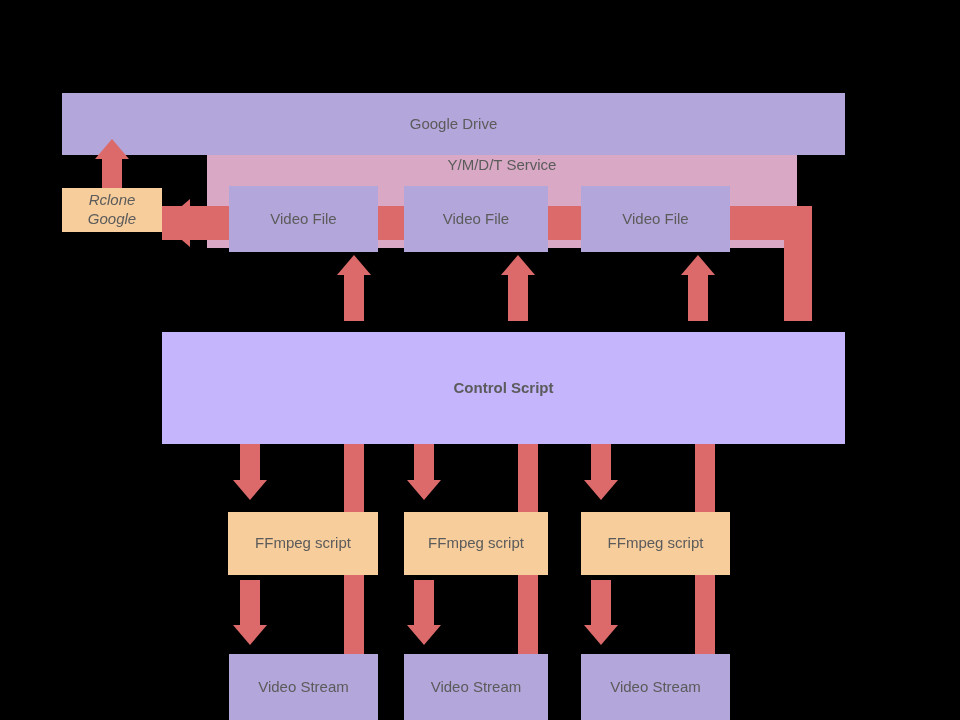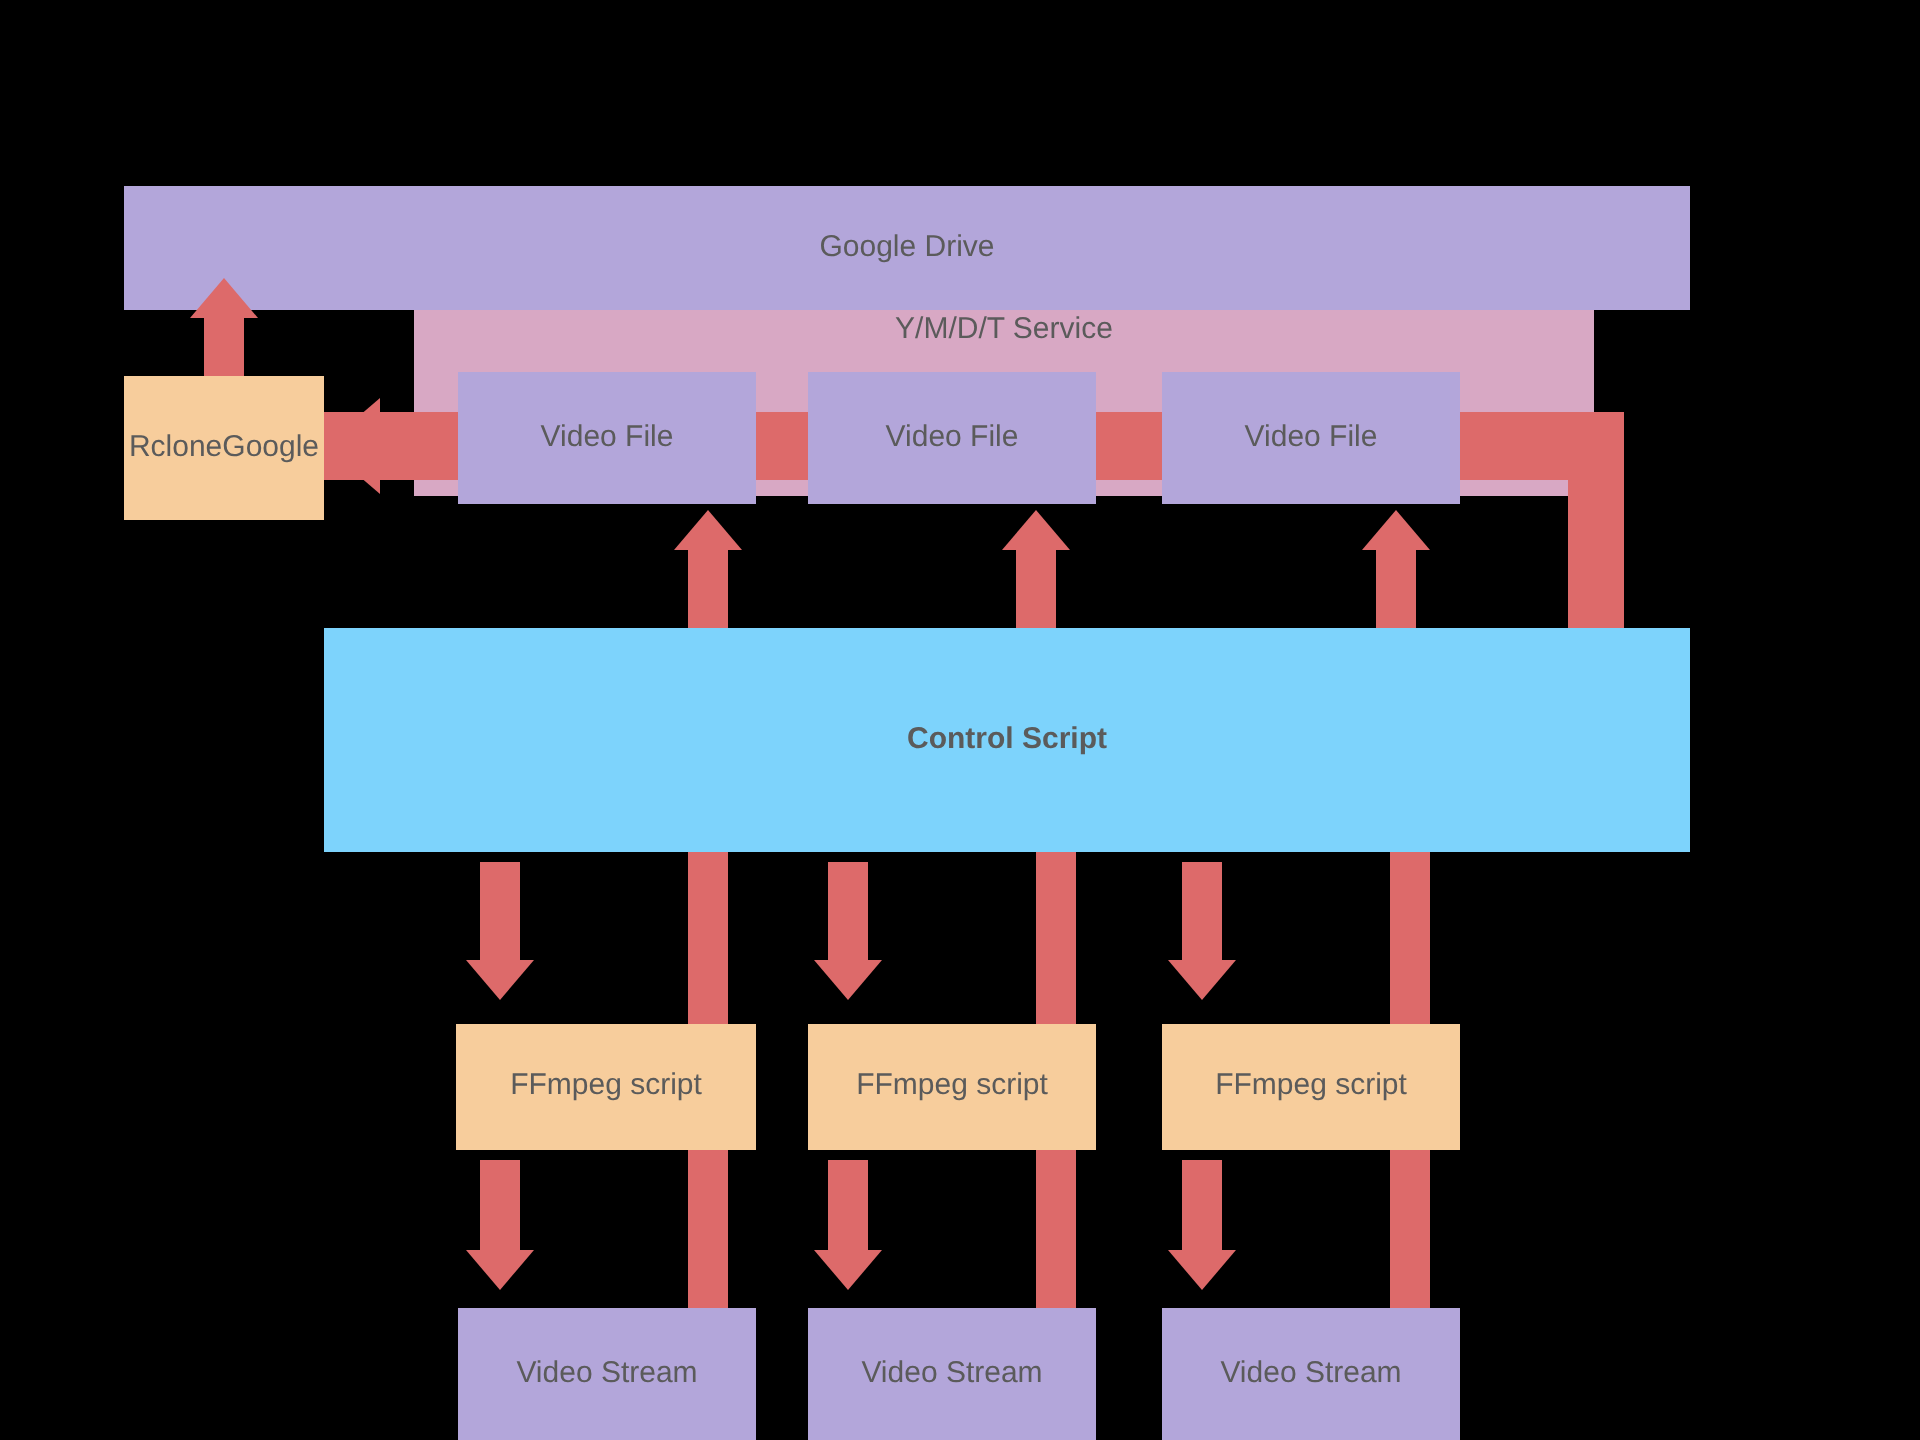--- a/index.html
+++ b/index.html
@@ -5,21 +5,21 @@
 <style>
   html,body{margin:0;padding:0;background:#000;}
   body{width:960px;height:720px;overflow:hidden;
        font-family:"Liberation Sans","DejaVu Sans",sans-serif;}
   #stage{position:relative;width:960px;height:720px;background:#000000;}
   .node{position:absolute;box-sizing:border-box;display:flex;
         align-items:center;justify-content:center;text-align:center;
         color:#5b5b5b;font-size:15px;line-height:1.25;}
   .node.purple{background:#b3a6da;}
   .node.pink{background:#d8a8c4;align-items:flex-start;padding-top:9px;}
-  .node.blue{background:#7dd3fc;font-weight:bold;font-size:15px;}
+  .node.blue{background:#c4b5fd;font-weight:bold;font-size:15px;margin-top:18px;}
   .node.orange{background:#f7cd9c;}
   .conn{position:absolute;background:#dd6a6a;}
   .arrowhead{position:absolute;width:0;height:0;}
   .ah-up{border-left:17px solid transparent;border-right:17px solid transparent;
          border-bottom:20px solid #dd6a6a;}
   .ah-down{border-left:17px solid transparent;border-right:17px solid transparent;
            border-top:20px solid #dd6a6a;}
   .ah-left{border-top:24px solid transparent;border-bottom:24px solid transparent;
            border-right:28px solid #dd6a6a;}
   .lbl{pointer-events:none;}
@@ -41,21 +41,21 @@
 
   <div class="node pink z-back" style="left:207px;top:147px;width:590px;height:101px;">
     <span class="lbl">Y/M/D/T Service</span>
   </div>
 
   <div class="conn z-back" style="left:162px;top:206px;width:650px;height:34px;"></div>
   <div class="arrowhead ah-left z-back" style="left:162px;top:199px;"></div>
 
   <div class="conn z-back" style="left:784px;top:206px;width:28px;height:115px;"></div>
 
-  <div class="node orange z-front" style="left:62px;top:188px;width:100px;height:72px;flex-direction:row;">
+  <div class="node orange z-front" style="left:62px;top:188px;width:100px;height:44px;flex-direction:column;font-style:italic;">
     <span class="lbl">Rclone</span>
     <span class="lbl">Google</span>
   </div>
 
   <div class="node purple z-mid" style="left:229px;top:186px;width:149px;height:66px;">
     <span class="lbl">Video File</span>
   </div>
   <div class="node purple z-mid" style="left:404px;top:186px;width:144px;height:66px;">
     <span class="lbl">Video File</span>
   </div>

